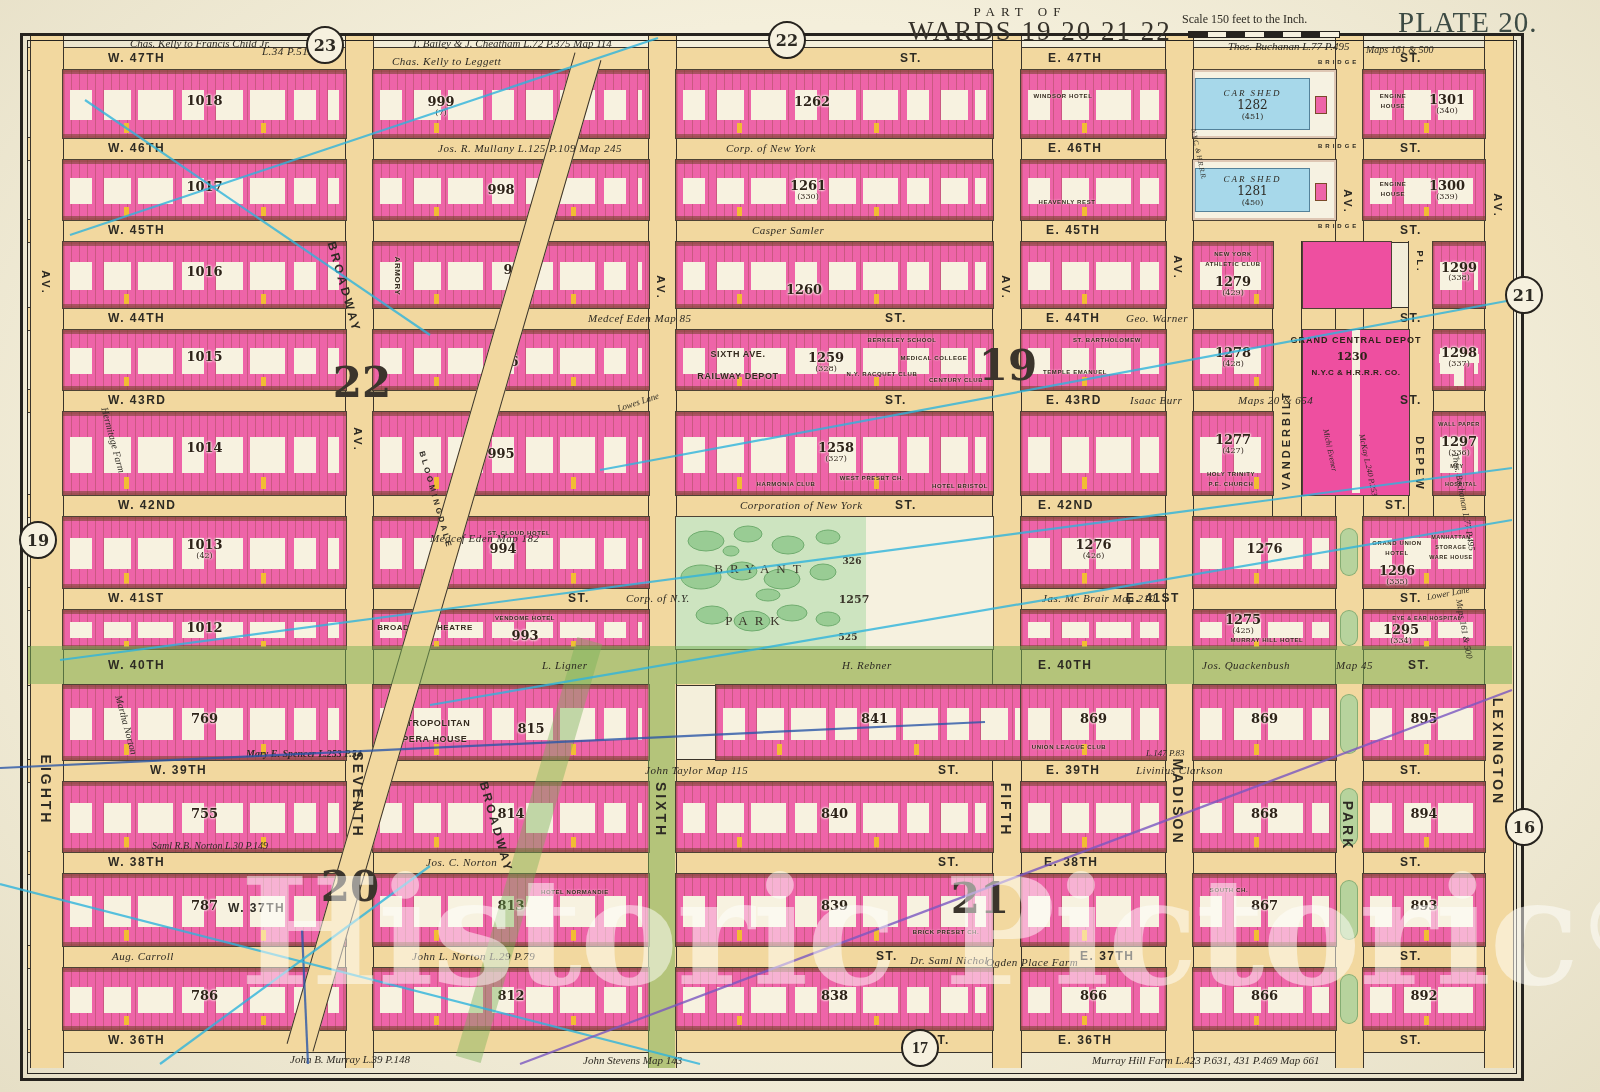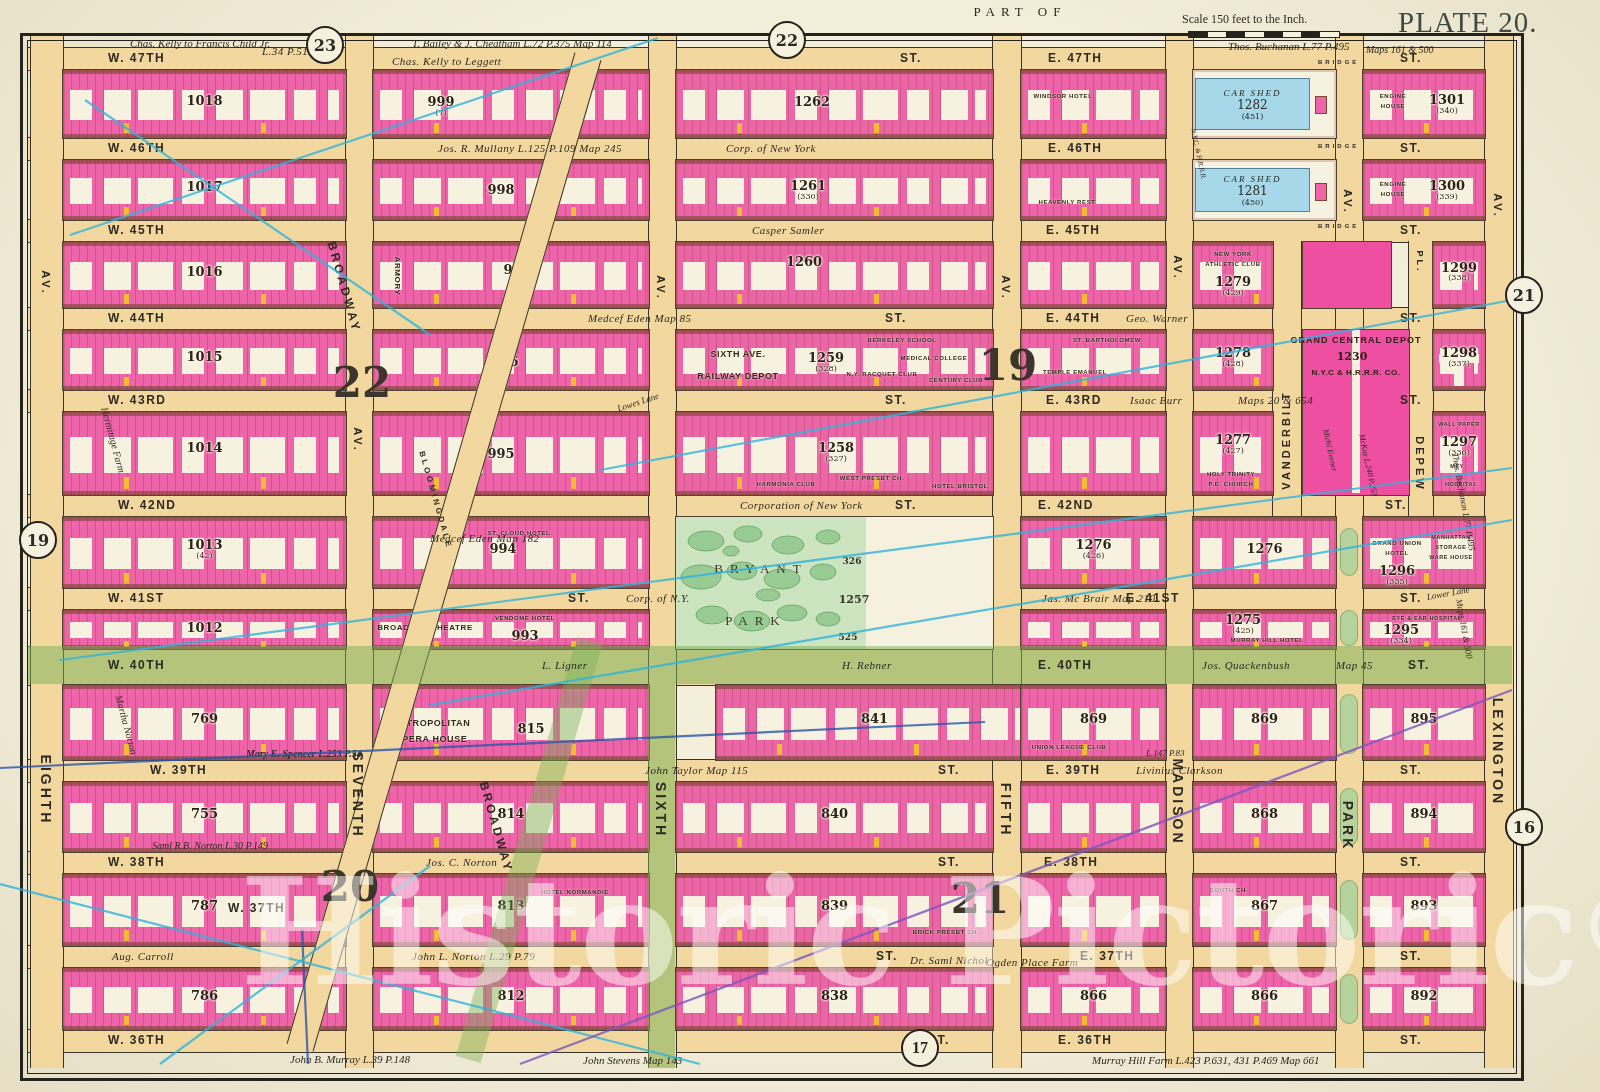--- a/index.html
+++ b/index.html
@@ -78,20 +78,21 @@
   #watermark{position:absolute;left:240px;top:845px;font-family:"DejaVu Serif",serif;font-weight:bold;font-size:148px;
     color:rgba(255,255,253,.5);white-space:nowrap;z-index:10;letter-spacing:-2px;}
   #watermark .c{font-size:95px;vertical-align:24px;}
 </style>
 </head>
 <body>
 
 <div id="sheet">
 
   <div id="part-of">PART OF</div>
+  <div id="wards-title">WARDS 19 20 21 22</div>
   <div id="plate">PLATE 20.</div>
   <div id="scale-label">Scale 150 feet to the Inch.</div>
   <div id="scale-bar"></div>
 
   <div class="frame">
       <div class="frame-inner"></div>
     </div>
 
   <div id="maproot">
       <div class="street" style="left: 27px; top: 47px; width: 1485px; height: 22px;"></div>
@@ -274,21 +275,21 @@
       <div class="blk" style="left: 372px; top: 967px; width: 276px; height: 62px;">
         <div class="bnum" style="left: 138px; top: 27.9px;">812</div>
       </div>
       <div class="blk" style="left: 675px; top: 69px; width: 317px; height: 68px;">
         <div class="bnum" style="left: 136px; top: 32px;">1262</div>
       </div>
       <div class="blk" style="left: 675px; top: 159px; width: 317px; height: 60px;">
         <div class="bnum" style="left: 132px; top: 30px;">1261<span class="sub">(330)</span></div>
       </div>
       <div class="blk" style="left: 675px; top: 241px; width: 317px; height: 66px;">
-        <div class="bnum" style="left: 128px; top: 20px;">1260</div>
+        <div class="bnum" style="left: 128px; top: 48px;">1260</div>
       </div>
       <div class="blk" style="left: 675px; top: 329px; width: 317px; height: 60px;">
         <div class="bnum" style="left: 150px; top: 32px;">1259<span class="sub">(328)</span></div>
         <div class="blbl" style="left: 62px; top: 24px; font-size: 9px;">SIXTH AVE.</div>
         <div class="blbl" style="left: 62px; top: 46px; font-size: 9px;">RAILWAY DEPOT</div>
         <div class="blbl" style="left: 226px; top: 10px; font-size: 6px;">BERKELEY SCHOOL</div>
         <div class="blbl" style="left: 206px; top: 44px; font-size: 6px;">N.Y. RACQUET CLUB</div>
         <div class="blbl" style="left: 258px; top: 28px; font-size: 6px;">MEDICAL COLLEGE</div>
         <div class="blbl" style="left: 280px; top: 50px; font-size: 6px;">CENTURY CLUB</div>
       </div>

